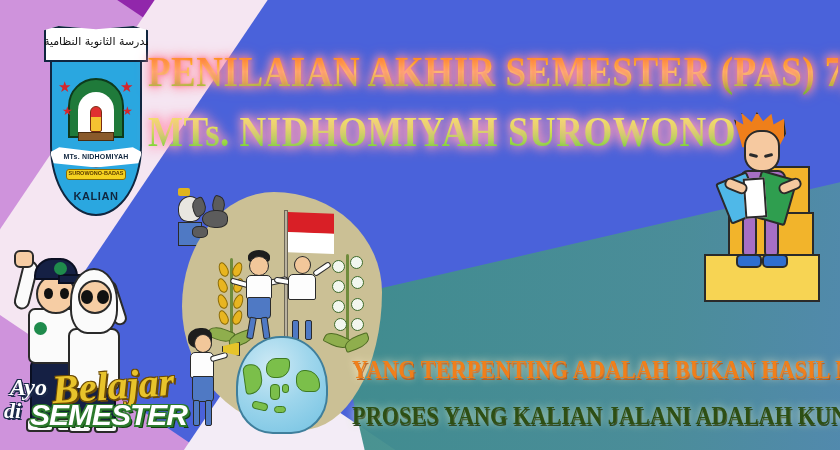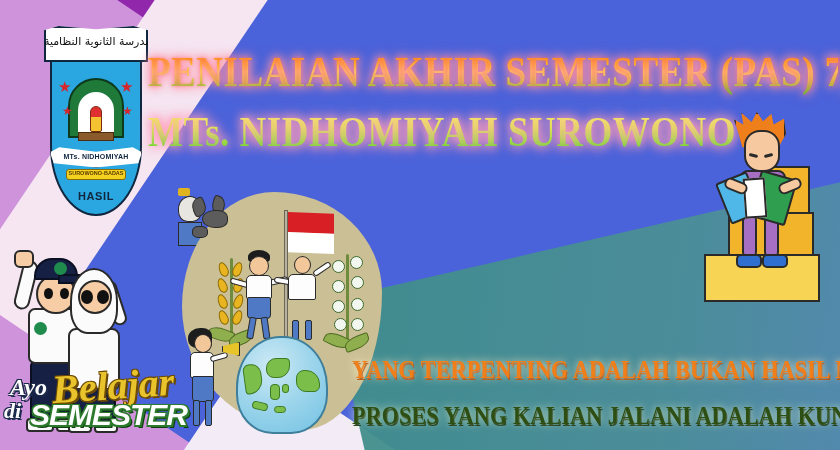--- a/index.html
+++ b/index.html
@@ -519,21 +519,21 @@
     <div class="star-g star-1">★</div>
     <div class="star-g star-2">★</div>
     <div class="star-g star-3">★</div>
     <div class="star-g star-4">★</div>
     <div class="shield-banner"></div>
     <div class="shield-arabic">المدرسة الثانوية النظامية</div>
     <div class="ribbon"></div>
     <div class="ribbon-text">MTs. NIDHOMIYAH</div>
     <div class="yellowband"></div>
     <div class="yellowband-text">SUROWONO-BADAS</div>
-    <div class="kediri-text">HASIL</div>
+    <div class="kediri-text">KALIAN</div>
   </div>
 
   <div id="title-block">
     <div class="title-line" id="title-line-1">PENILAIAN AKHIR SEMESTER (PAS) 7,8 &amp; 9</div>
     <div class="title-line" id="title-line-2">MTs. NIDHOMIYAH SUROWONO</div>
   </div>
 
   <div id="center-illustration">
     <div class="tan-blob"></div>
 

